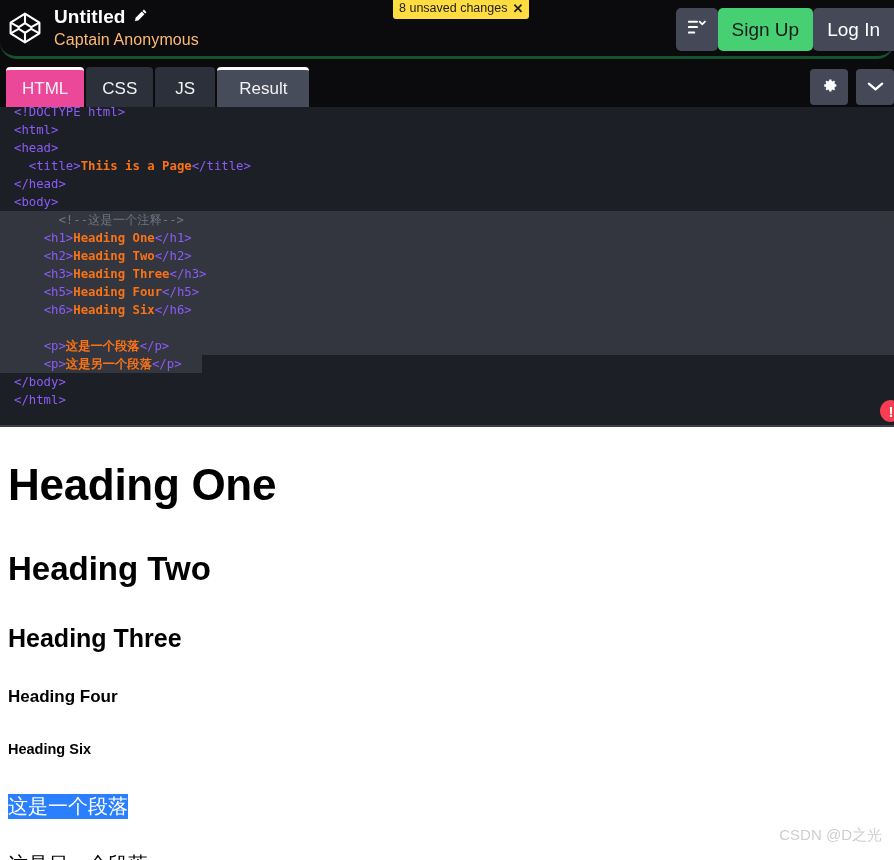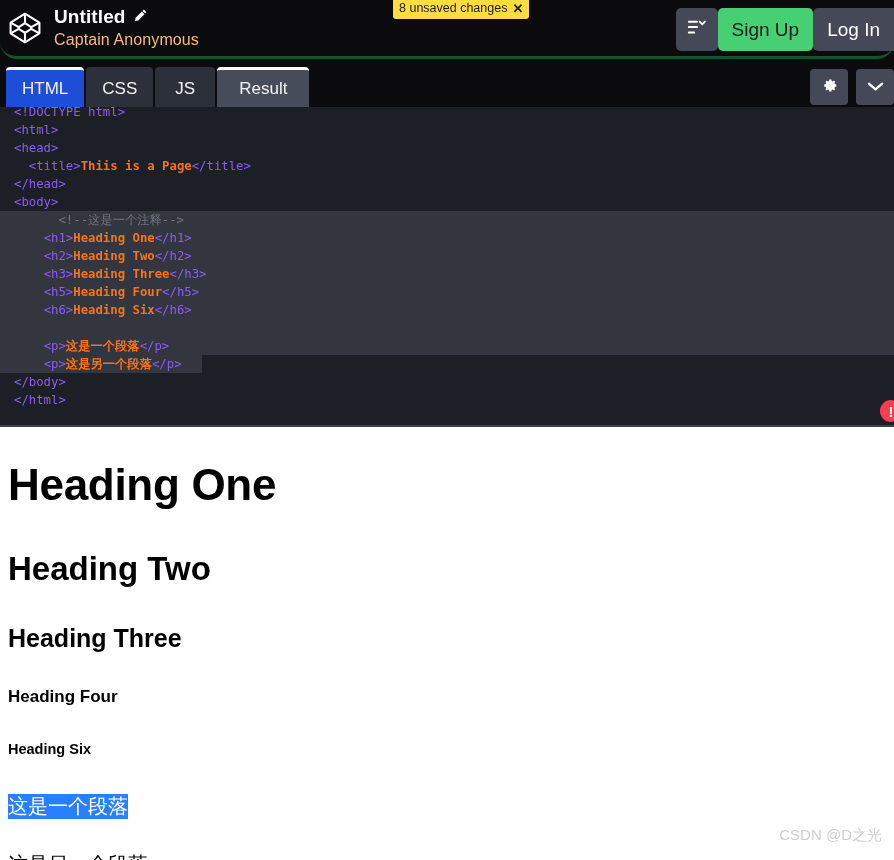--- a/index.html
+++ b/index.html
@@ -83,21 +83,21 @@
   .tab {
     height: 40px; min-width: 60px;
     background: #2c303a;
     color: #f2f2f4;
     border: none; border-top: 3px solid transparent;
     border-radius: 4px 4px 0 0;
     font-size: 17px; font-family: "Liberation Sans", sans-serif;
     padding: 0 16px; cursor: pointer;
     display: flex; align-items: center; justify-content: center;
   }
-  .tab.active { background: #1d4ed8; border-top-color: #ffffff; }
+  .tab.active { background: #ec4899; border-top-color: #ffffff; }
   .tab.result { background: #474c5a; border-top-color: #ffffff; padding: 0 22px; }
 
   .tabs-right {
     position: absolute; right: 0; bottom: 2px;
     display: flex; align-items: flex-end; gap: 8px;
   }
   .editor-btn {
     width: 38px; height: 36px;
     background: #444857; border: none; border-radius: 4px;
     display: flex; align-items: center; justify-content: center;

